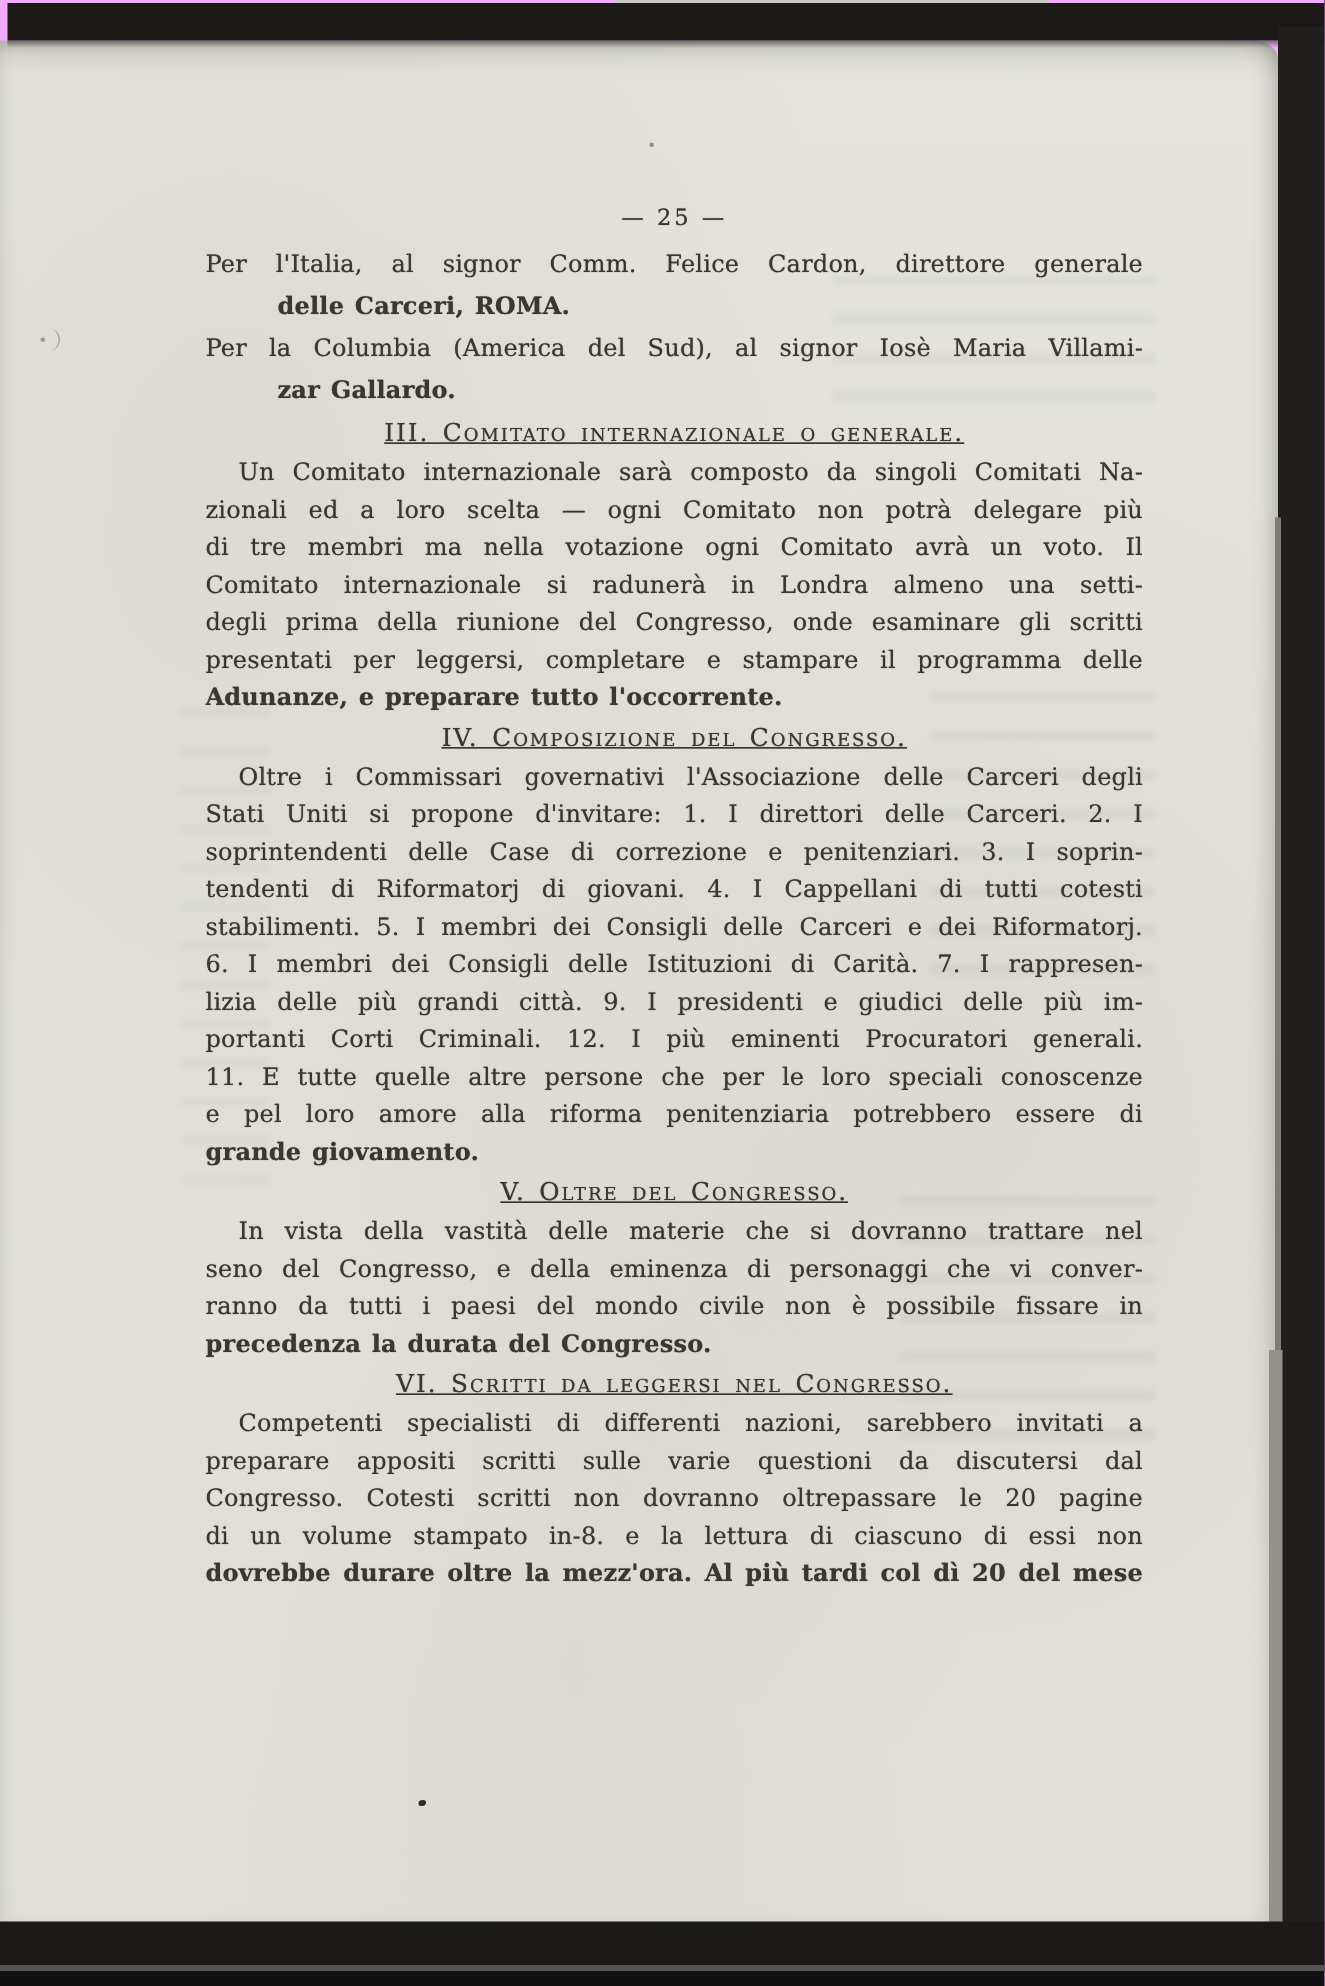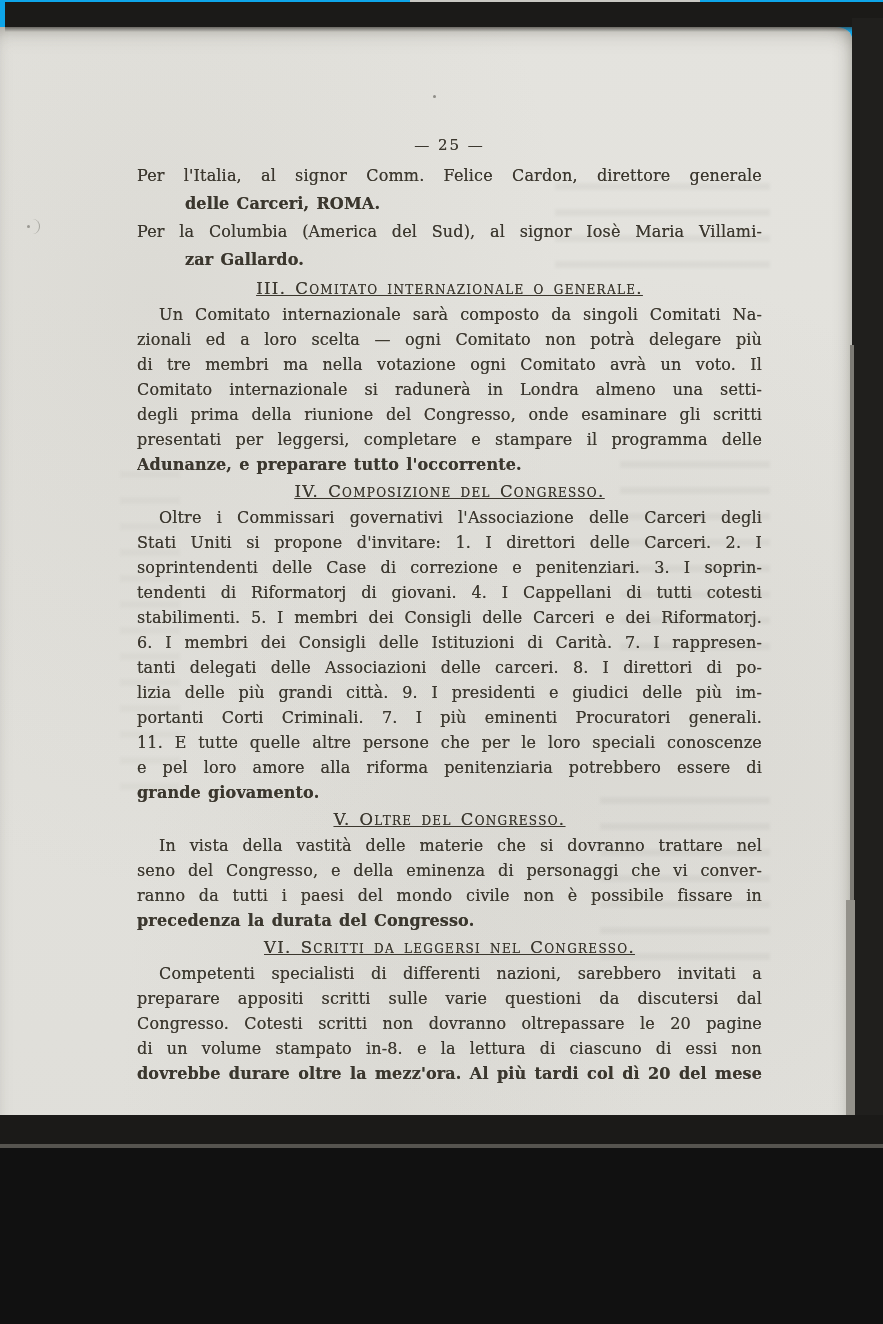--- a/index.html
+++ b/index.html
@@ -1,18 +1,18 @@
 <!DOCTYPE html>
 <html><head>
 <meta charset="utf-8">
 <style>
   html,body { margin:0; padding:0; background:#111; }
   .scan {
-    position:relative; width:883px; height:1148px; overflow:hidden;
-    background:#0ea5e9;
+    position:relative; width:883px; height:1314px; overflow:hidden;
+    background:#f0abfc;
     font-family:"DejaVu Serif","Liberation Serif",serif;
   }
   
   .paper {
     position:absolute; left:0; top:27px; width:852px; height:1264px;
     background:
       radial-gradient(ellipse at 18% 22%, rgba(175,172,162,.14), transparent 42%),
       radial-gradient(ellipse at 75% 55%, rgba(168,165,155,.12), transparent 46%),
       radial-gradient(ellipse at 45% 85%, rgba(178,175,166,.10), transparent 40%),
       linear-gradient(#e4e3de, #dfded9);
@@ -110,23 +110,22 @@
           <div class="pline lastline">Adunanze, e preparare tutto l'occorrente.</div>
         </div>
         <div class="section-heading block">IV. Composizione del Congresso.</div>
         <div class="block paragraph">
           <div class="pline first">Oltre i Commissari governativi l'Associazione delle Carceri degli</div>
           <div class="pline">Stati Uniti si propone d'invitare: 1. I direttori delle Carceri. 2. I</div>
           <div class="pline">soprintendenti delle Case di correzione e penitenziari. 3. I soprin-</div>
           <div class="pline">tendenti di Riformatorj di giovani. 4. I Cappellani di tutti cotesti</div>
           <div class="pline">stabilimenti. 5. I membri dei Consigli delle Carceri e dei Riformatorj.</div>
           <div class="pline">6. I membri dei Consigli delle Istituzioni di Carità. 7. I rappresen-</div>
-          <div class="pline">tanti delegati delle Associazioni delle carceri. 8. I direttori di po-</div>
           <div class="pline">lizia delle più grandi città. 9. I presidenti e giudici delle più im-</div>
-          <div class="pline">portanti Corti Criminali. 7. I più eminenti Procuratori generali.</div>
+          <div class="pline">portanti Corti Criminali. 12. I più eminenti Procuratori generali.</div>
           <div class="pline">11. E tutte quelle altre persone che per le loro speciali conoscenze</div>
           <div class="pline">e pel loro amore alla riforma penitenziaria potrebbero essere di</div>
           <div class="pline lastline">grande giovamento.</div>
         </div>
         <div class="section-heading block">V. Oltre del Congresso.</div>
         <div class="block paragraph">
           <div class="pline first">In vista della vastità delle materie che si dovranno trattare nel</div>
           <div class="pline">seno del Congresso, e della eminenza di personaggi che vi conver-</div>
           <div class="pline">ranno da tutti i paesi del mondo civile non è possibile fissare in</div>
           <div class="pline lastline">precedenza la durata del Congresso.</div>

